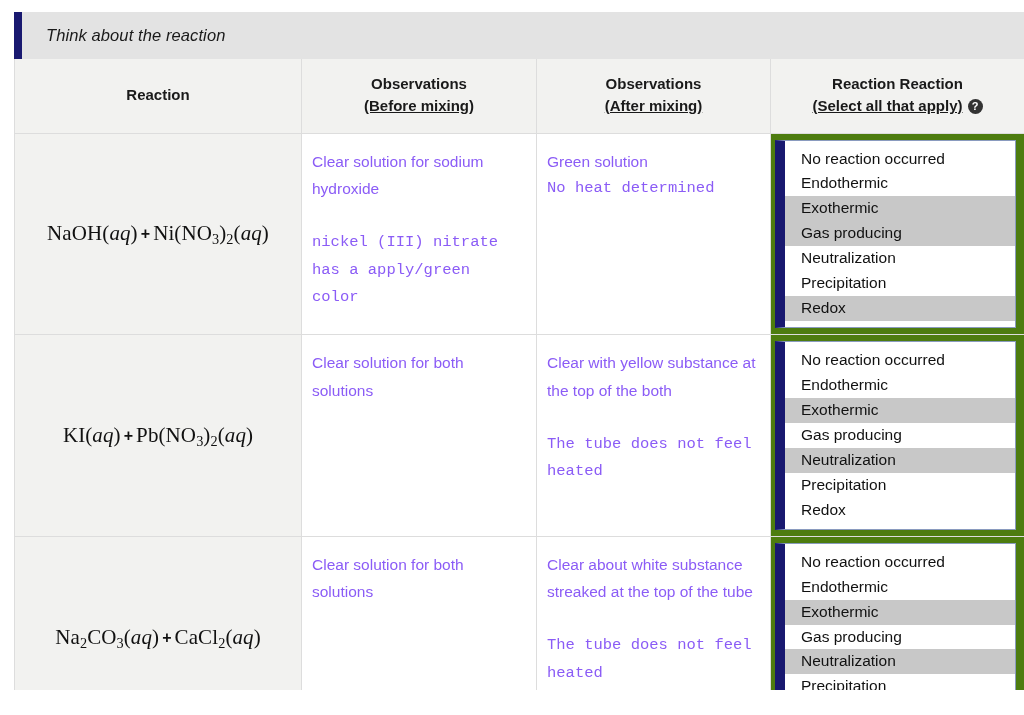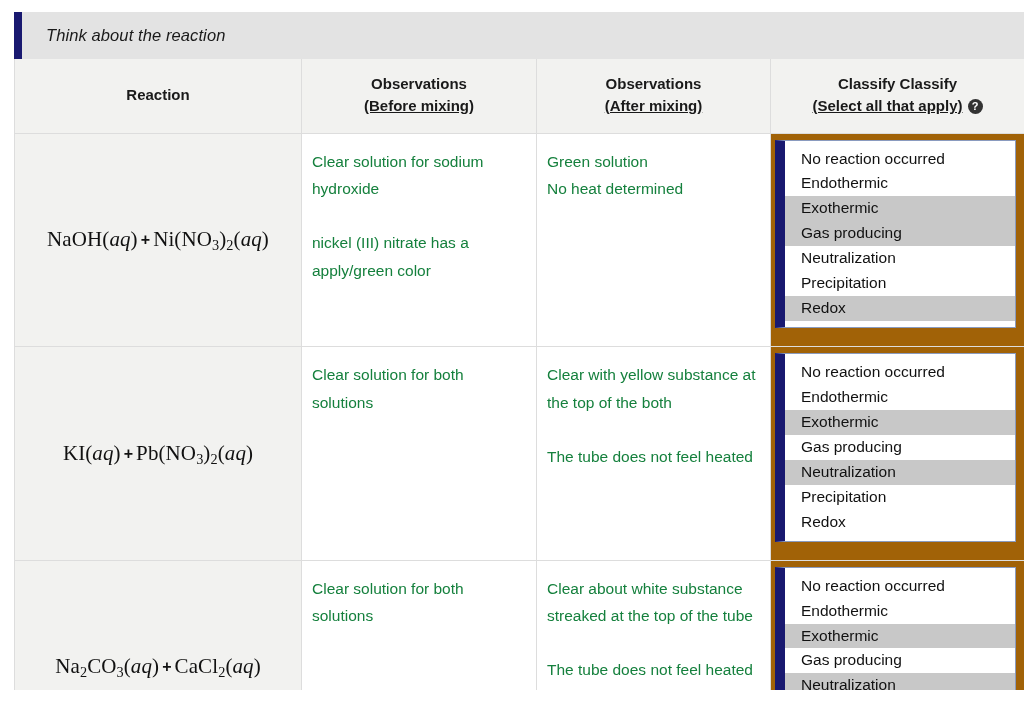--- a/index.html
+++ b/index.html
@@ -96,32 +96,32 @@
   }
   .tbl td.reaction-cell {
     background: #f2f2f0;
     vertical-align: middle;
     text-align: center;
     padding: 10px 7px;
   }
   .tbl td.obs-cell {
     padding: 14px 14px 22px 10px;
     font-size: 15.5px;
-    color: #15803d;
+    color: #8b5cf6;
     line-height: 1.79;
   }
   .tbl td.classify-cell {
-    padding: 6px 0 18px 0;
+    padding: 6px 0 6px 0;
     vertical-align: top;
-    background: #a16207;
+    background: #4d7c0f;
     margin-left: 32px;
   }
 
   .obs-para { margin: 0; }
-  .obs-para + .obs-para { margin-top: 26px; }
+  .obs-para + .obs-para { margin-top: 26px; font-family: Liberation Mono, monospace; }
 
   
   .formula {
     font-family: "Liberation Serif", "DejaVu Serif", serif;
     font-size: 21px;
     color: #111111;
     white-space: nowrap;
     letter-spacing: 0.1px;
   }
   .formula .st { font-style: italic; }
@@ -186,21 +186,21 @@
         </th>
         <th>
           <span>Observations</span>
           <span class="hl2">(Before mixing)</span>
         </th>
         <th>
           <span>Observations</span>
           <span class="hl2">(After mixing)</span>
         </th>
         <th>
-          <span>Classify Classify</span>
+          <span>Reaction Reaction</span>
           <span class="hl2">
             <span>(Select all that apply)</span><span class="help-icon">?</span>
           </span>
         </th>
       </tr>
     </thead>
     <tbody>
 
       <tr>
         <td class="reaction-cell">

